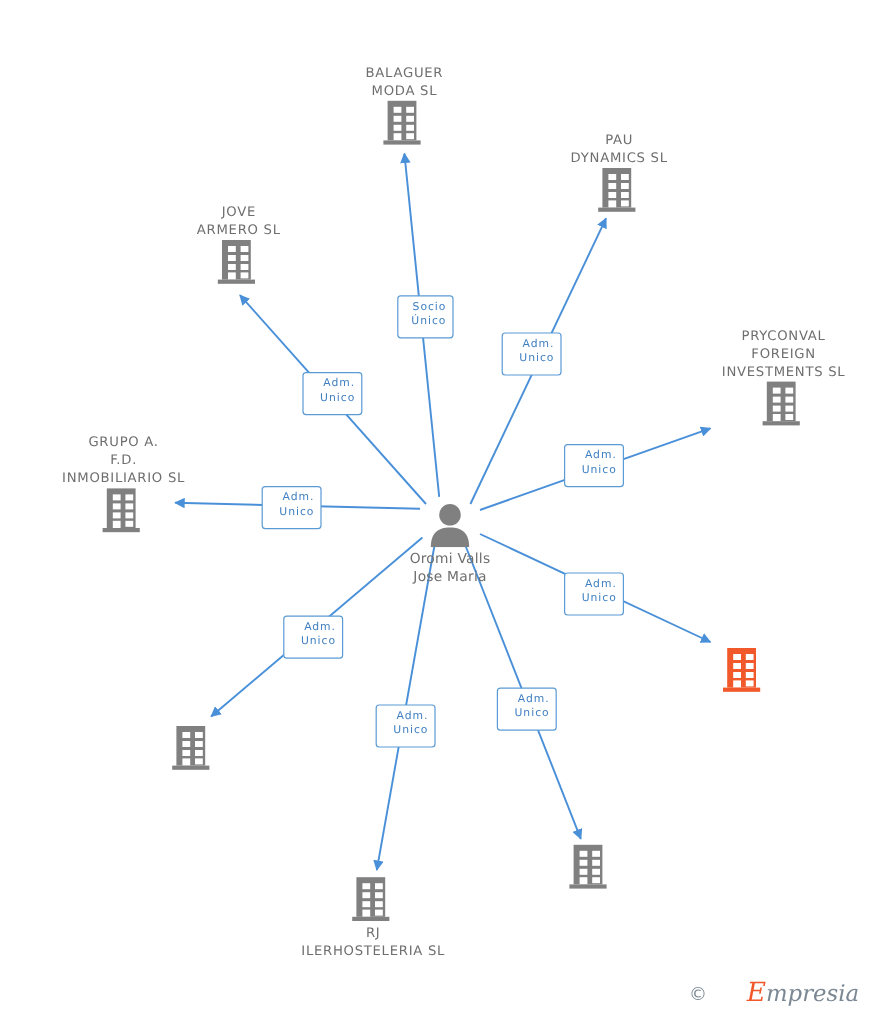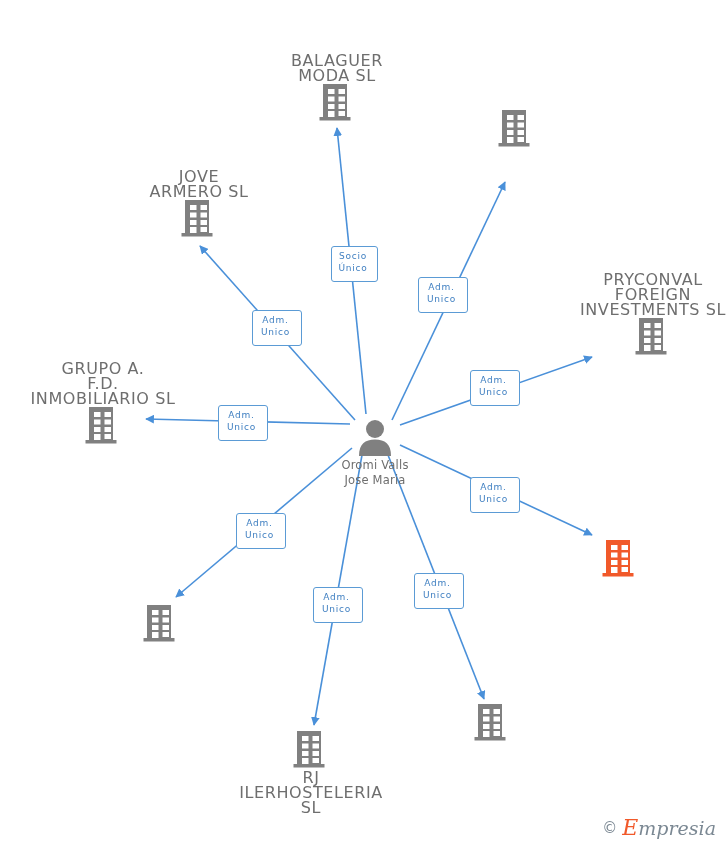--- a/index.html
+++ b/index.html
@@ -26,21 +26,21 @@
     height: 850px;
   }
   .node {
     position: absolute;
     text-align: center;
     width: 160px;
     margin-left: -80px;
   }
   .node .label {
     color: #6e6e6e;
-    font-size: 16px;
+    font-size: 11px;
     line-height: 15px;
     letter-spacing: 0.6px;
     white-space: pre-line;
     font-family: "DejaVu Sans", sans-serif;
   }
   .node .label.person-label {
     letter-spacing: 0.2px;
     font-size: 11.5px;
     line-height: 15px;
   }
@@ -55,21 +55,21 @@
     position: absolute;
     box-sizing: border-box;
     border: 1px solid #5b9bd5;
     border-radius: 3px;
     background: #ffffff;
     color: #3f7fc1;
     font-size: 9px;
     line-height: 12px;
     letter-spacing: 0.8px;
     padding: 3px 5px 4px 2px;
-    text-align: center;
+    text-align: right;
     white-space: pre-line;
     font-family: "DejaVu Sans", sans-serif;
     box-shadow: 0 0 0 0 rgba(0,0,0,0);
   }
   .watermark {
     position: absolute;
     right: 12px;
     bottom: 10px;
     display: flex;
     align-items: center;
@@ -80,20 +80,21 @@
   .watermark .cmark {
     font-size: 15px;
     color: #7b8893;
   }
   .watermark .brand {
     font-family: "DejaVu Serif", serif;
     font-style: italic;
     font-size: 19px;
     color: #7b8893;
     letter-spacing: 0px;
+    margin-left: 28px;
   }
   .watermark .brand .e {
     color: #f1592a;
     font-size: 22px;
   }
 </style>
 </head>
 <body>
 
 <div id="canvas">
@@ -139,20 +140,22 @@
             <rect x="10" y="13.5" width="6.5" height="5" fill="#ffffff"></rect>
             <rect x="20.5" y="13.5" width="6.5" height="5" fill="#ffffff"></rect>
             <rect x="10" y="21" width="6.5" height="5" fill="#ffffff"></rect>
             <rect x="20.5" y="21" width="6.5" height="5" fill="#ffffff"></rect>
             <rect x="10" y="28" width="6.5" height="6" fill="#ffffff"></rect>
             <rect x="20.5" y="28" width="6.5" height="5" fill="#ffffff"></rect>
             <rect x="1.5" y="34" width="31" height="3.5" fill="#808080"></rect>
           </svg></span>
       </div>
       <div class="node" style="left: 516px; top: 109px;">
+        <div class="label">PAU
+DYNAMICS SL</div>
         <span class="icon-wrap"><svg width="38" height="40" viewBox="0 0 38 40">
             <rect x="5" y="1" width="24" height="33" fill="#808080"></rect>
             <rect x="10" y="6" width="6.5" height="5" fill="#ffffff"></rect>
             <rect x="20.5" y="6" width="6.5" height="5" fill="#ffffff"></rect>
             <rect x="10" y="13.5" width="6.5" height="5" fill="#ffffff"></rect>
             <rect x="20.5" y="13.5" width="6.5" height="5" fill="#ffffff"></rect>
             <rect x="10" y="21" width="6.5" height="5" fill="#ffffff"></rect>
             <rect x="20.5" y="21" width="6.5" height="5" fill="#ffffff"></rect>
             <rect x="10" y="28" width="6.5" height="6" fill="#ffffff"></rect>
             <rect x="20.5" y="28" width="6.5" height="5" fill="#ffffff"></rect>

